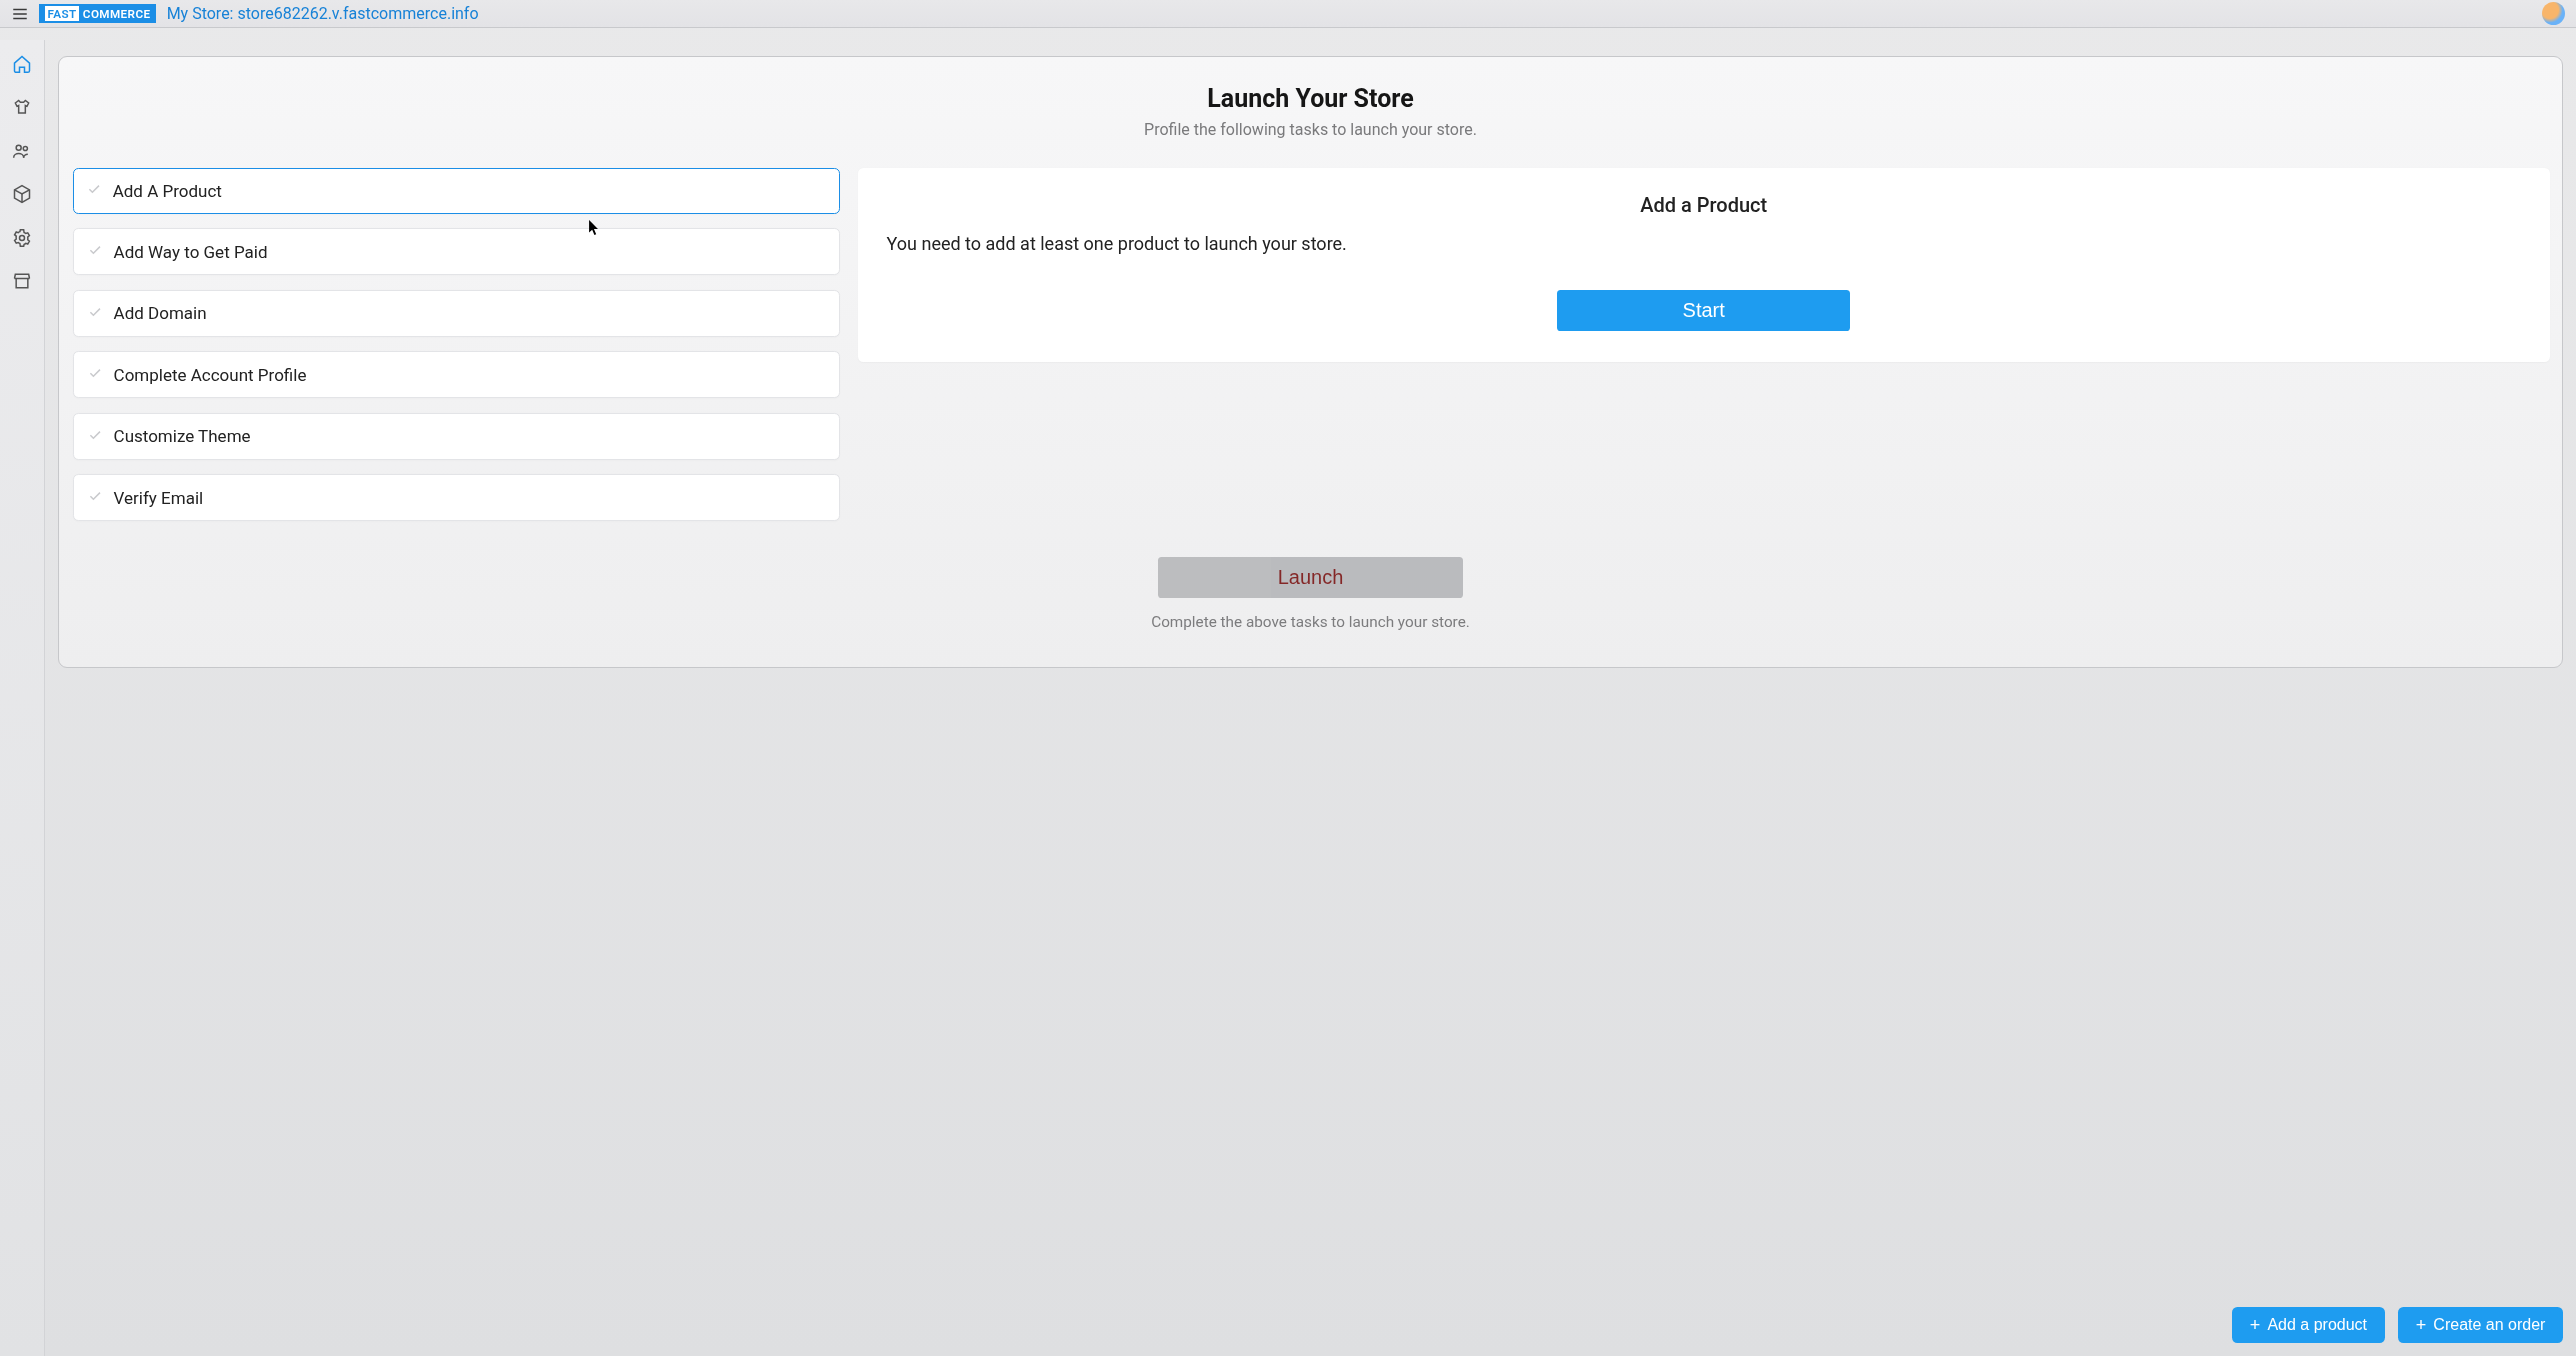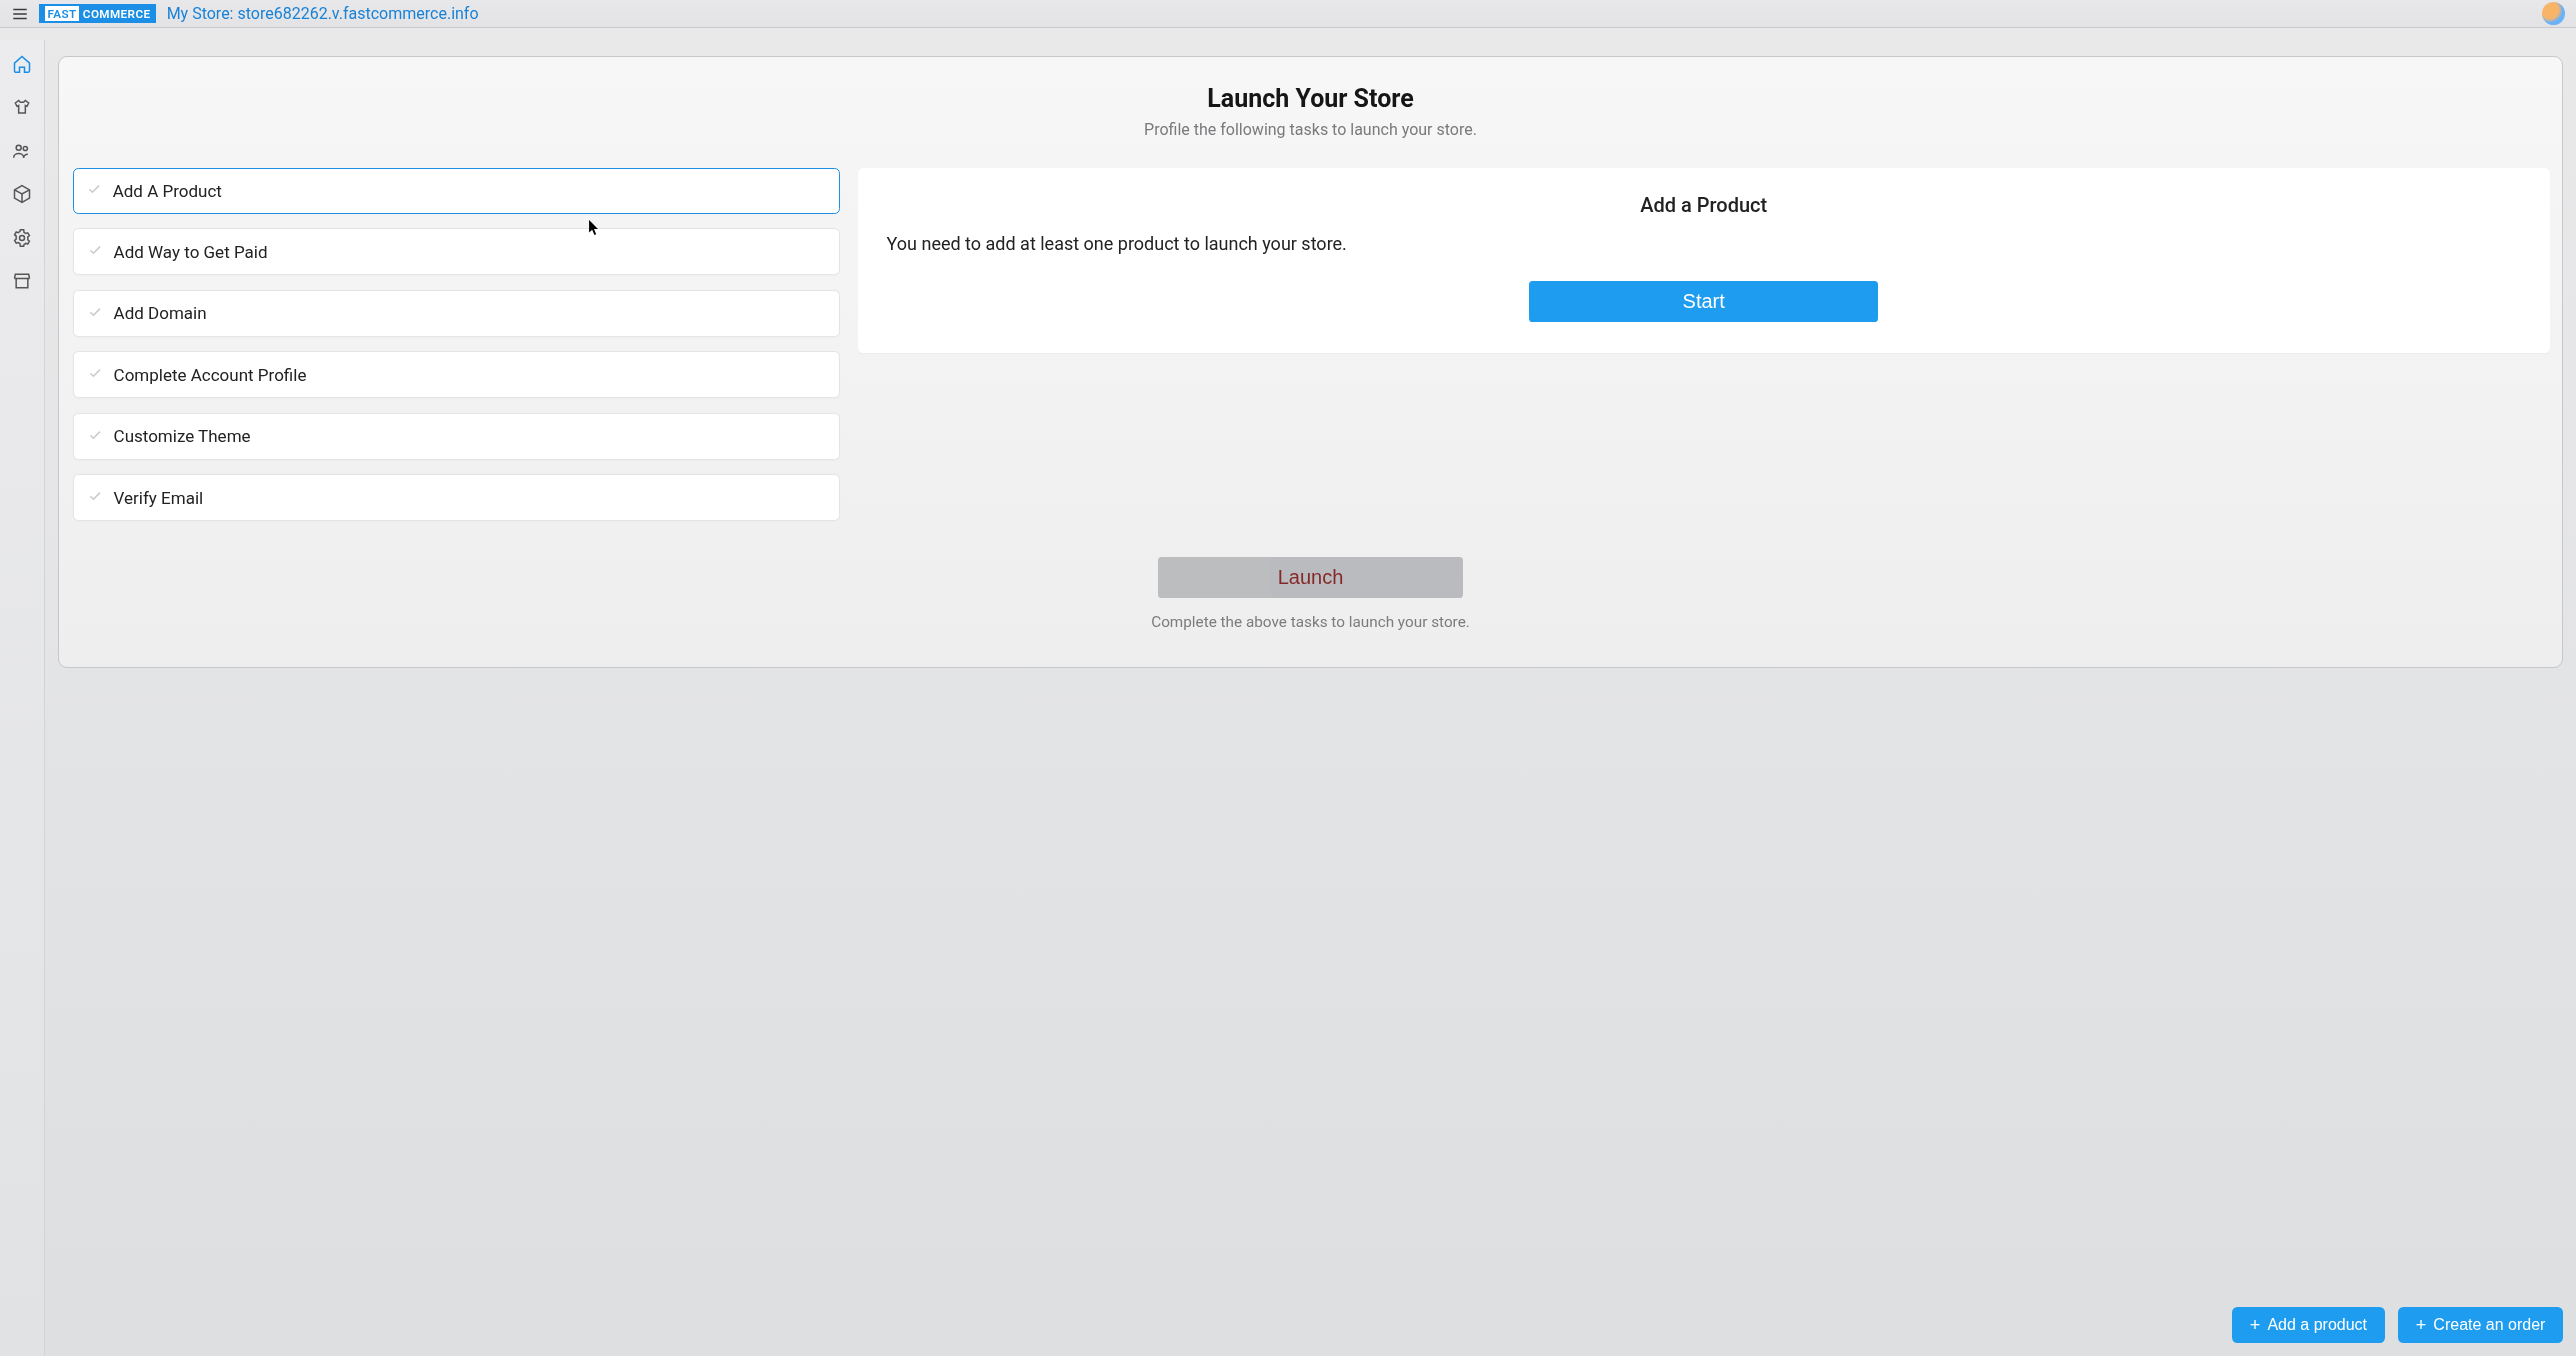--- a/index.html
+++ b/index.html
@@ -147,32 +147,32 @@
   .detail-title {
     text-align: center;
     font-size: 20px;
     color: #222;
     font-weight: 500;
     margin-bottom: 16px;
   }
   .detail-desc {
     font-size: 18px;
     color: #222;
-    margin-bottom: 27px;
+    margin-bottom: 36px;
   }
   .start-btn {
     display: block;
     margin: 0 auto;
     background: #1e9cf0;
     color: #fff;
     font-size: 20px;
     border: none;
     border-radius: 3.6px;
     padding: 9px 0;
-    width: 349px;
+    width: 293px;
     cursor: pointer;
   }
 
   
   .card-footer {
     text-align: center;
     margin-top: 9px;
   }
   .launch-btn {
     display: inline-block;

